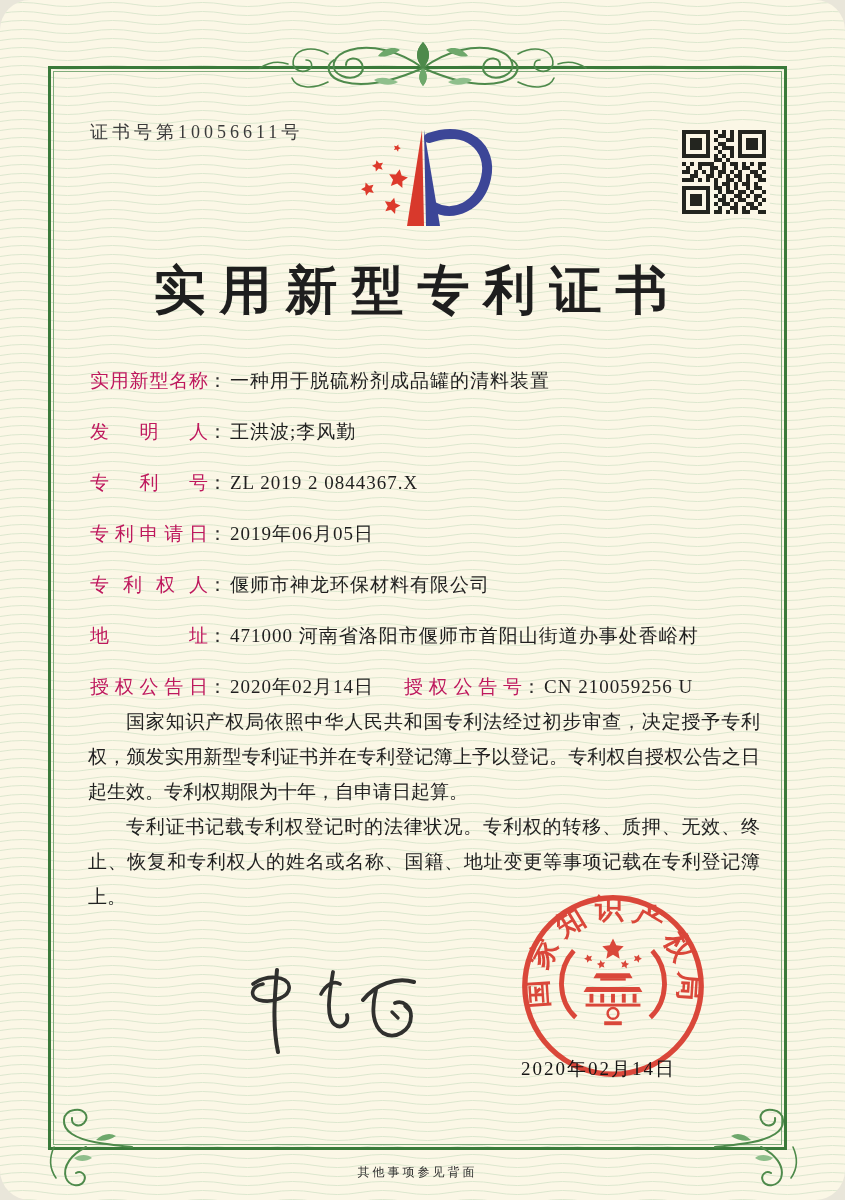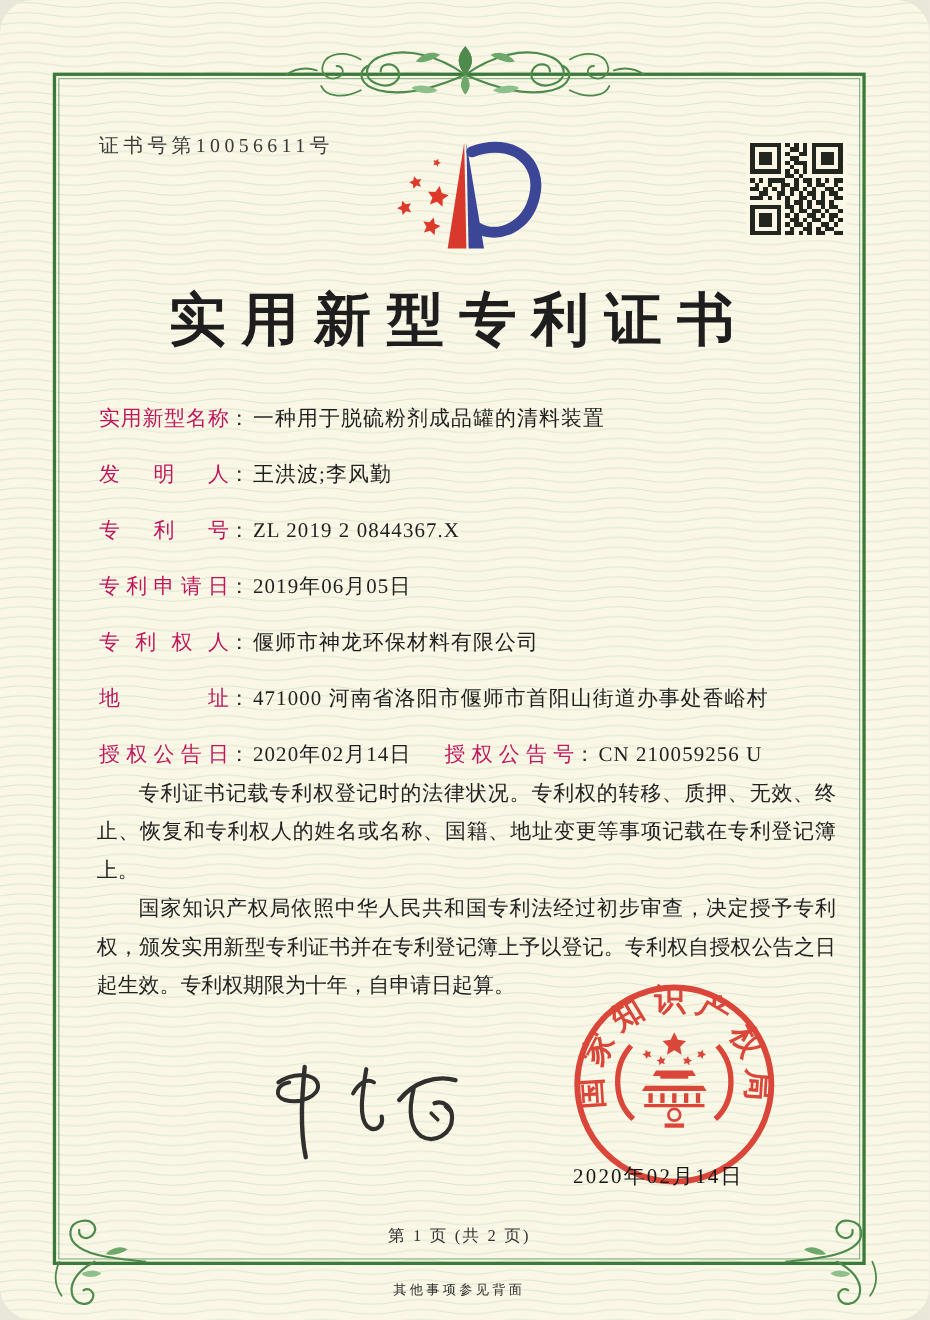--- a/index.html
+++ b/index.html
@@ -385,22 +385,22 @@
         <span class="fval">2020年02月14日</span>
       <span class="pair2">
         <span class="flabel">授权公告号</span>
           <span class="fsep">：</span>
           <span class="fval">CN 210059256 U</span>
       </span>
     </div>
   </div>
 
   <div class="paras">
+    <p>国家知识产权局依照中华人民共和国专利法经过初步审查，决定授予专利权，颁发实用新型专利证书并在专利登记簿上予以登记。专利权自授权公告之日起生效。专利权期限为十年，自申请日起算。</p>
     <p>专利证书记载专利权登记时的法律状况。专利权的转移、质押、无效、终止、恢复和专利权人的姓名或名称、国籍、地址变更等事项记载在专利登记簿上。</p>
-    <p>国家知识产权局依照中华人民共和国专利法经过初步审查，决定授予专利权，颁发实用新型专利证书并在专利登记簿上予以登记。专利权自授权公告之日起生效。专利权期限为十年，自申请日起算。</p>
   </div>
 
 
   <svg class="signature" width="240" height="100" viewBox="0 0 240 100" fill="none" stroke="#1b1b1b" stroke-linecap="round" stroke-linejoin="round" opacity="0.9">
     <path d="M62,8 C60,30 57,62 63,90" stroke-width="4"></path>
     <path d="M38,22 C52,12 72,14 74,24 C76,34 58,42 44,38 C34,35 36,24 48,22" stroke-width="3.6"></path>
     <path d="M106,32 C111,23 118,18 125,22" stroke-width="3.6"></path>
     <path d="M118,10 C114,34 111,54 119,62 C126,68 134,62 132,53" stroke-width="3.8"></path>
     <path d="M148,38 C161,22 181,15 199,20" stroke-width="4"></path>
     <path d="M161,28 C156,48 158,64 168,71 C180,78 196,69 196,54 C196,44 188,38 180,41" stroke-width="3.8"></path>
@@ -430,16 +430,15 @@
       <rect x="-28" y="18" width="56" height="3"></rect>
       <circle cx="0" cy="28" r="5.5" fill="none" stroke="#d8392c" stroke-width="2.5"></circle>
       <path d="M-38,32 C-56,16 -58,-16 -40,-36" fill="none" stroke="#d8392c" stroke-width="5"></path>
       <path d="M38,32 C56,16 58,-16 40,-36" fill="none" stroke="#d8392c" stroke-width="5"></path>
       <rect x="-9" y="36" width="18" height="4"></rect>
     </g>
   </svg>
 
   <div class="seal-date">2020年02月14日</div>
 
-  <div class="page-info">第 1 页 (共 2 页)</div>
   <div class="back-note">其他事项参见背面</div>
 
 </div>
 
 </body></html>

